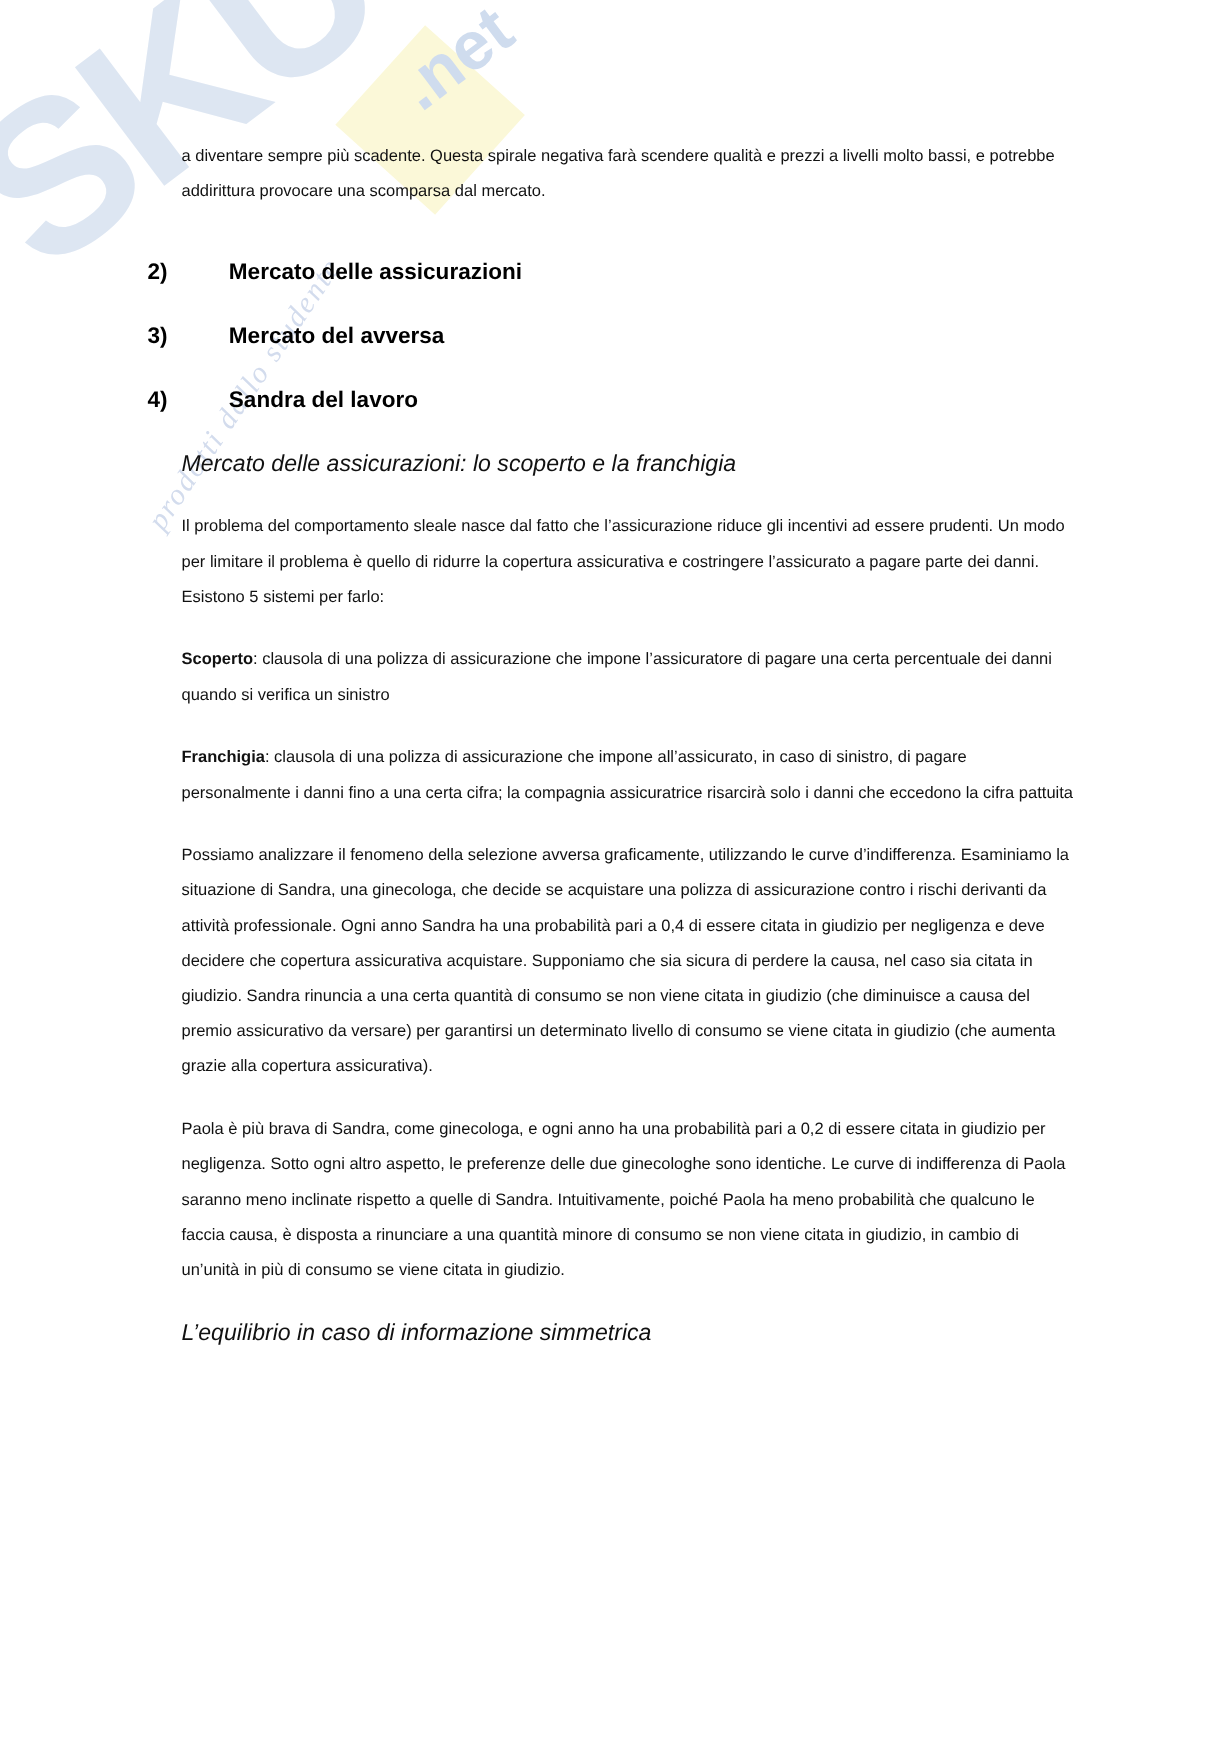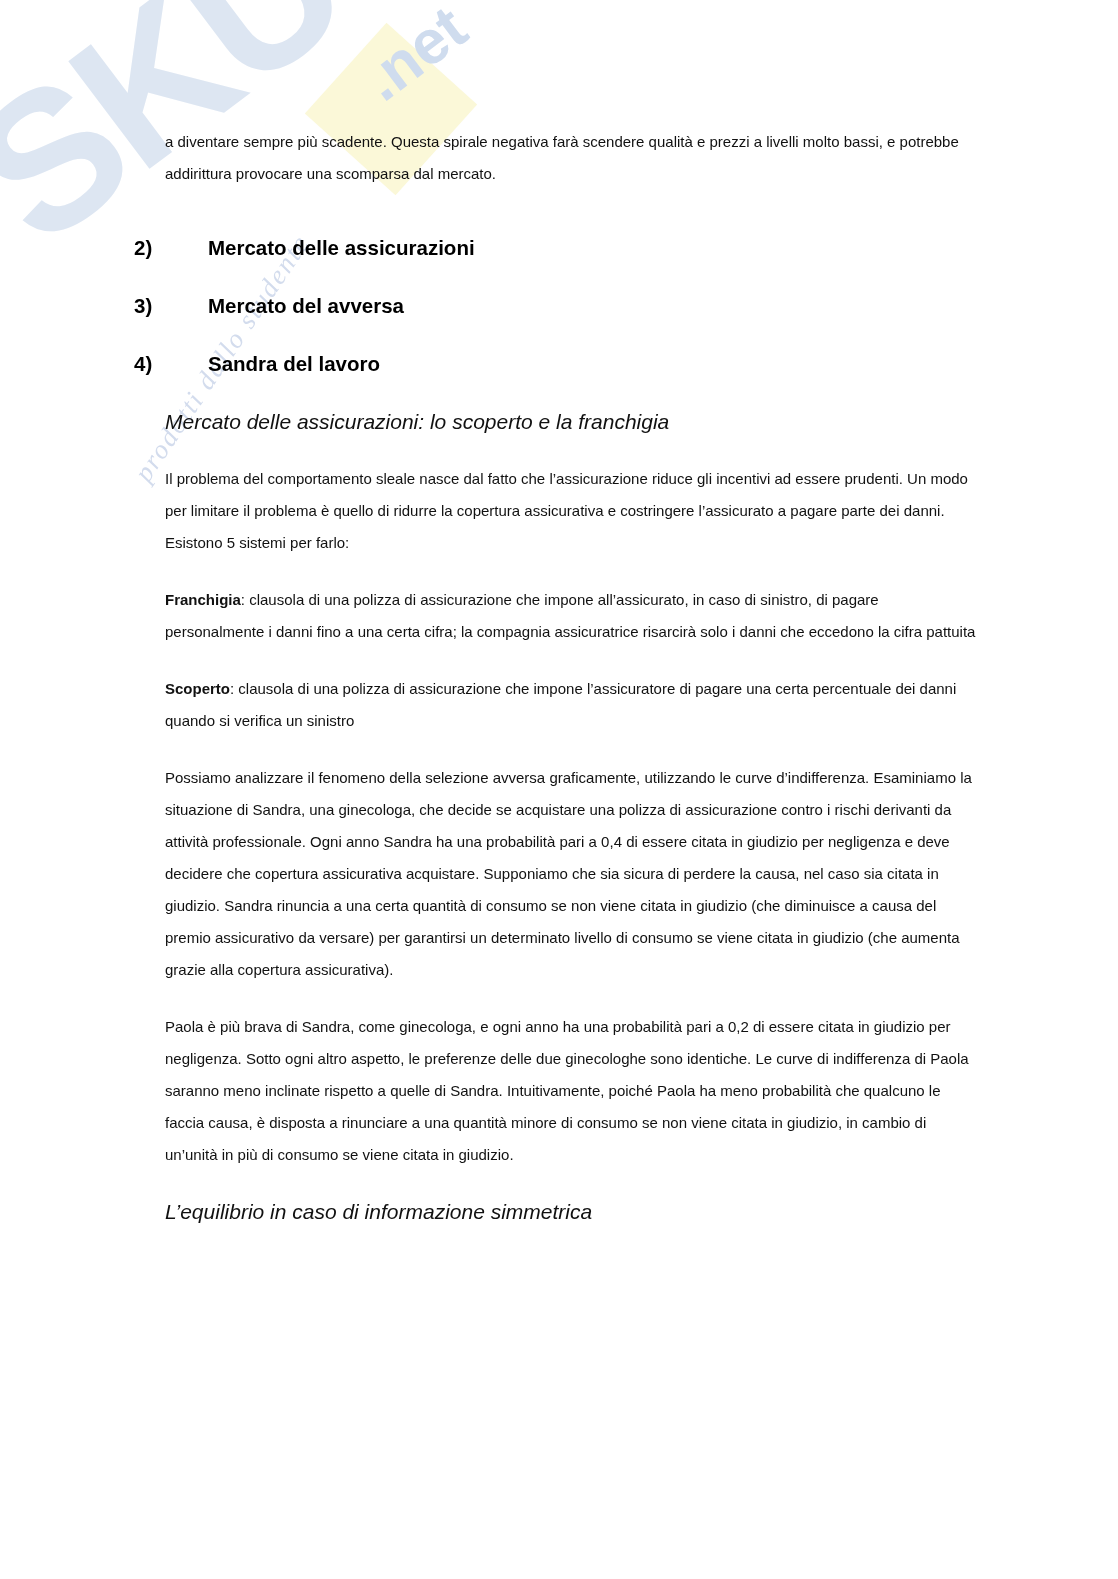--- a/index.html
+++ b/index.html
@@ -163,23 +163,23 @@
         <span class="marker">4)</span>
         <span>Sandra del lavoro</span>
       </li>
     </ul>
 
 
     <p class="heading-italic">Mercato delle assicurazioni: lo scoperto e la franchigia</p>
 
     <p class="para">Il problema del comportamento sleale nasce dal fatto che l’assicurazione riduce gli incentivi ad essere prudenti. Un modo per limitare il problema è quello di ridurre la copertura assicurativa e costringere l’assicurato a pagare parte dei danni. Esistono 5 sistemi per farlo:</p>
 
+    <p class="para"><span class="b">Scoperto</span><span>: clausola di una polizza di assicurazione che impone l’assicuratore di pagare una certa percentuale dei danni quando si verifica un sinistro</span></p>
+
     <p class="para"><span class="b">Franchigia</span><span>: clausola di una polizza di assicurazione che impone all’assicurato, in caso di sinistro, di pagare personalmente i danni fino a una certa cifra; la compagnia assicuratrice risarcirà solo i danni che eccedono la cifra pattuita</span></p>
-
-    <p class="para"><span class="b">Scoperto</span><span>: clausola di una polizza di assicurazione che impone l’assicuratore di pagare una certa percentuale dei danni quando si verifica un sinistro</span></p>
 
 
     <p class="para">Possiamo analizzare il fenomeno della selezione avversa graficamente, utilizzando le curve d’indifferenza. Esaminiamo la situazione di Sandra, una ginecologa, che decide se acquistare una polizza di assicurazione contro i rischi derivanti da attività professionale. Ogni anno Sandra ha una probabilità pari a 0,4 di essere citata in giudizio per negligenza e deve decidere che copertura assicurativa acquistare. Supponiamo che sia sicura di perdere la causa, nel caso sia citata in giudizio. Sandra rinuncia a una certa quantità di consumo se non viene citata in giudizio (che diminuisce a causa del premio assicurativo da versare) per garantirsi un determinato livello di consumo se viene citata in giudizio (che aumenta grazie alla copertura assicurativa).</p>
 
     <p class="para">Paola è più brava di Sandra, come ginecologa, e ogni anno ha una probabilità pari a 0,2 di essere citata in giudizio per negligenza. Sotto ogni altro aspetto, le preferenze delle due ginecologhe sono identiche. Le curve di indifferenza di Paola saranno meno inclinate rispetto a quelle di Sandra. Intuitivamente, poiché Paola ha meno probabilità che qualcuno le faccia causa, è disposta a rinunciare a una quantità minore di consumo se non viene citata in giudizio, in cambio di un’unità in più di consumo se viene citata in giudizio.</p>
 
     <p class="heading-italic">L’equilibrio in caso di informazione simmetrica</p>
 
   </div>
 </div>

